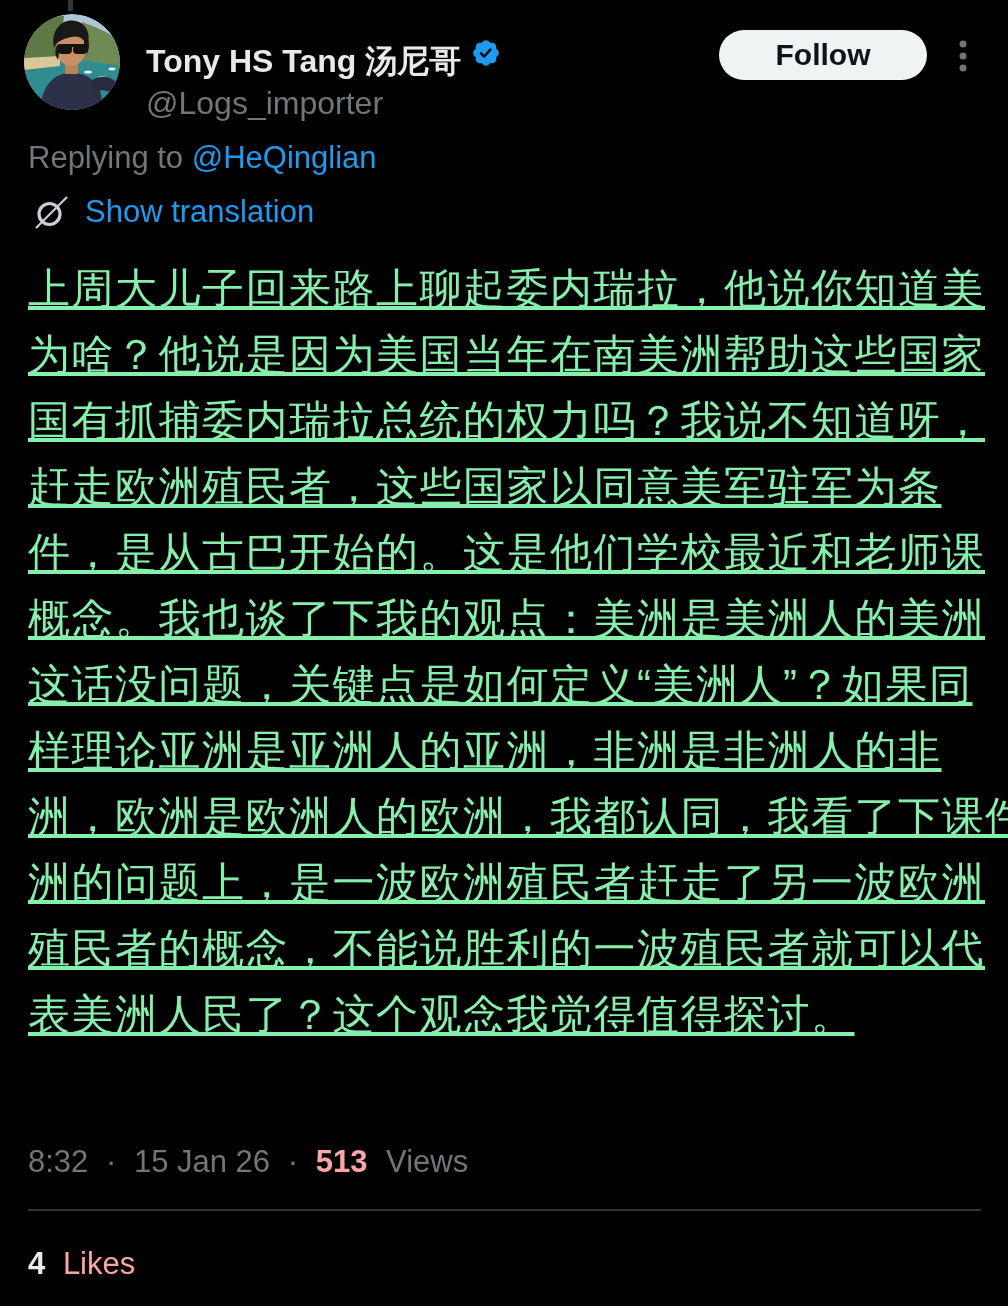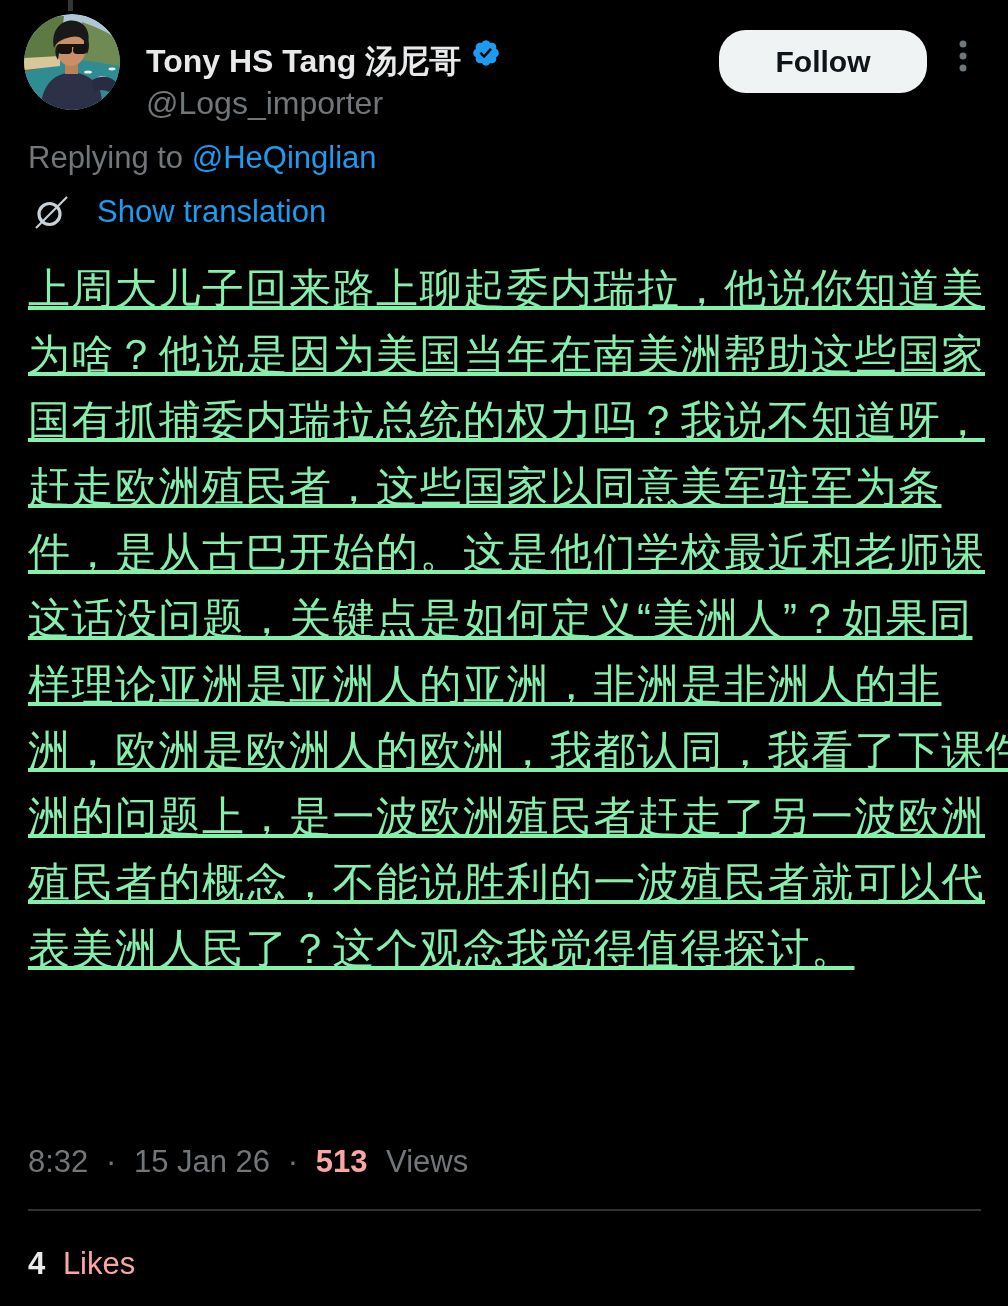--- a/index.html
+++ b/index.html
@@ -27,21 +27,21 @@
     font-size: 32px; font-weight: bold; color: #e7e9ea; line-height: 40px;
     white-space: nowrap;
     margin-top: 17px;
   }
   .badge { width: 30px; height: 30px; flex: 0 0 auto; }
   .user-handle {
     font-size: 32px; color: #71767b; line-height: 40px; margin-top: 2px;
     cursor: pointer;
   }
   .follow-btn {
-    position: absolute; left: 719px; top: 30px; width: 208px; height: 63px;
+    position: absolute; left: 719px; top: 30px; width: 208px; height: 50px;
     background: #eff3f4; border: none; border-radius: 27px;
     display: flex; align-items: center; justify-content: center;
     cursor: pointer;
   }
   .follow-btn span {
     color: #0f1419; font-size: 30px; font-weight: bold;
     font-family: "Liberation Sans", sans-serif;
   }
   .more-btn {
     position: absolute; left: 945px; top: 36px; width: 36px; height: 40px;
@@ -51,21 +51,21 @@
   
   .reply-row {
     position: absolute; left: 28px; top: 138px;
     font-size: 31px; line-height: 40px; white-space: nowrap;
   }
   .reply-prefix { color: #71767b; }
   .reply-mention { color: #1d9bf0; cursor: pointer; text-decoration: none; }
   
   .translate-row {
     position: absolute; left: 34px; top: 192px;
-    display: flex; align-items: center; gap: 28px;
+    display: flex; align-items: center; gap: 16px;
     background: transparent; border: none; padding: 0; cursor: pointer;
   }
   .translate-label {
     color: #1d9bf0; font-size: 31px; line-height: 40px;
     font-family: "Liberation Sans", sans-serif; white-space: nowrap;
   }
   
   .tweet-body {
     position: absolute; left: 28px; top: 256px; width: 956px;
     color: #86efac; font-size: 42px; line-height: 66px; letter-spacing: 1.5px; text-decoration: underline;
@@ -164,20 +164,21 @@
     </svg>
     <span class="translate-label">Show translation</span>
   </button>
 
   <div class="tweet-body">
     <div class="tweet-line">上周大儿子回来路上聊起委内瑞拉，他说你知道美</div>
     <div class="tweet-line">为啥？他说是因为美国当年在南美洲帮助这些国家</div>
     <div class="tweet-line">国有抓捕委内瑞拉总统的权力吗？我说不知道呀，</div>
     <div class="tweet-line">赶走欧洲殖民者，这些国家以同意美军驻军为条</div>
     <div class="tweet-line">件，是从古巴开始的。这是他们学校最近和老师课</div>
+    <div class="tweet-line">概念。我也谈了下我的观点：美洲是美洲人的美洲</div>
     <div class="tweet-line">这话没问题，关键点是如何定义“美洲人”？如果同</div>
     <div class="tweet-line">样理论亚洲是亚洲人的亚洲，非洲是非洲人的非</div>
     <div class="tweet-line">洲，欧洲是欧洲人的欧洲，我都认同，我看了下课件</div>
     <div class="tweet-line">洲的问题上，是一波欧洲殖民者赶走了另一波欧洲</div>
     <div class="tweet-line">殖民者的概念，不能说胜利的一波殖民者就可以代</div>
     <div class="tweet-line">表美洲人民了？这个观念我觉得值得探讨。</div>
   </div>
 
   <div class="meta-row">
     <span>8:32</span>

